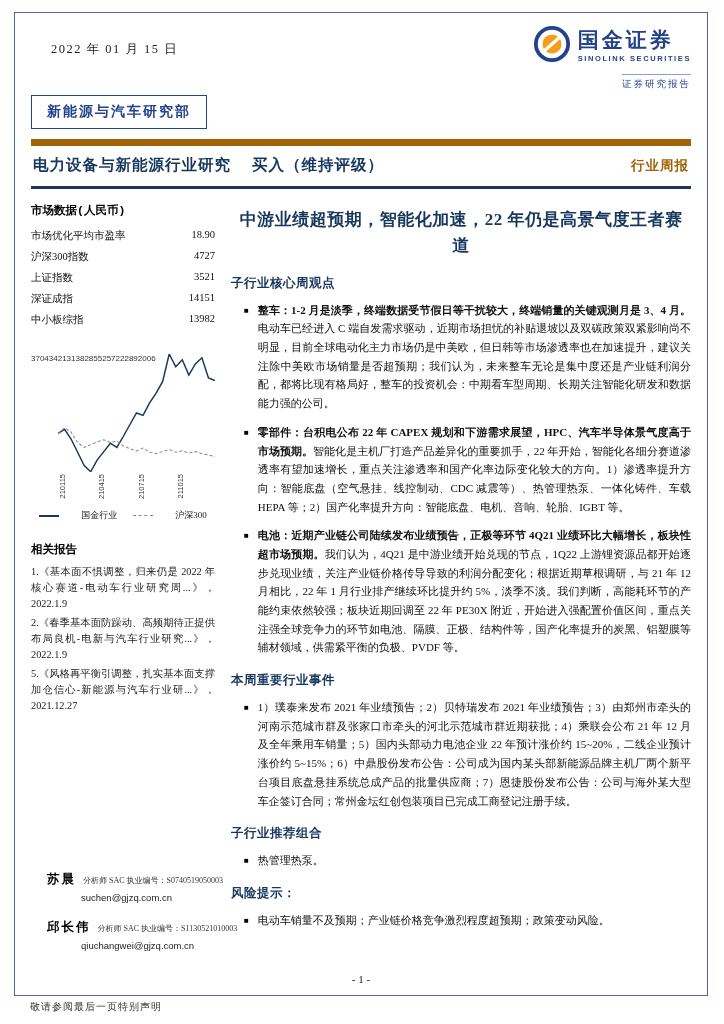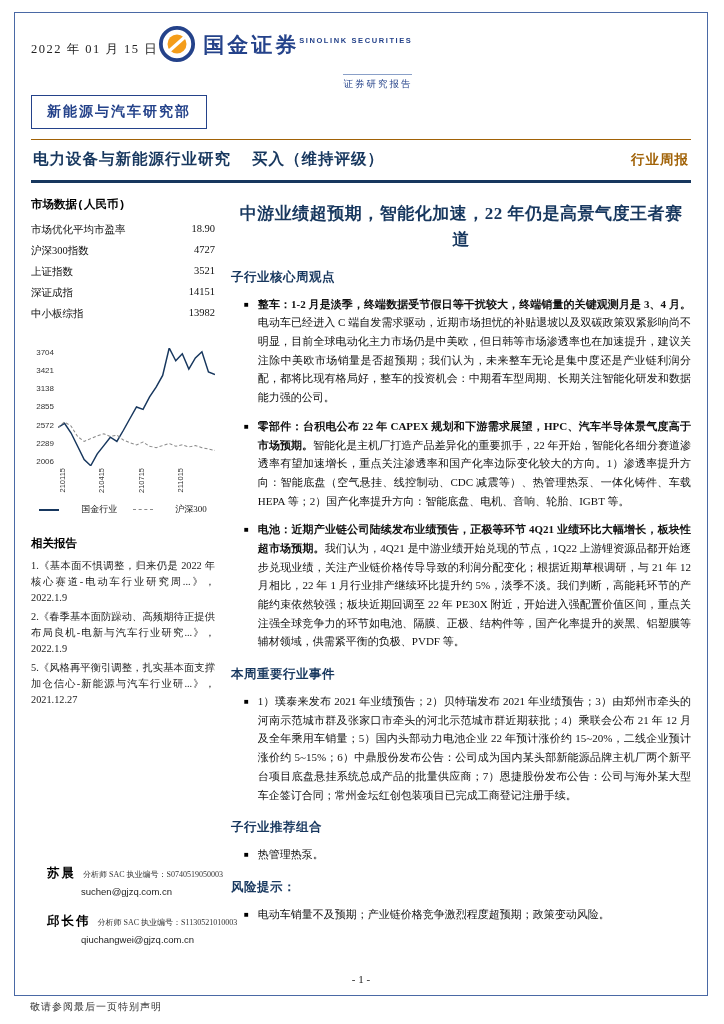--- a/index.html
+++ b/index.html
@@ -1,48 +1,48 @@
 <!DOCTYPE html>
 <html><head>
 <meta charset="utf-8">
 <style>
   html,body{margin:0;padding:0;background:#ffffff;}
   .page{position:relative;width:724px;height:1024px;background:#ffffff;overflow:hidden;
         font-family:"Liberation Serif","DejaVu Serif",serif;color:#111;}
   .content{position:absolute;left:14px;top:12px;width:694px;height:984px;
            border:1.5px solid #4a69a5;box-sizing:border-box;padding:12px 16px 0 16px;}
   
-  .toprow{display:flex;align-items:flex-start;}
+  .toprow{display:flex;justify-content:space-between;align-items:flex-start;margin-left:20px;}
   .date{font-size:12.5px;letter-spacing:1.5px;margin-top:16px;color:#222;}
   .logo-block{text-align:right;}
   .logo-main{display:flex;align-items:center;gap:7px;justify-content:flex-end;}
-  .logo-text{display:flex;flex-direction:row;align-items:flex-start;}
+  .logo-text{display:flex;flex-direction:column;align-items:flex-start;}
   .logo-cn{font-size:21px;font-weight:bold;color:#24428a;letter-spacing:3px;line-height:1.1;}
   .logo-en{font-size:7.5px;color:#24428a;letter-spacing:1.6px;font-family:"Liberation Sans",sans-serif;font-weight:bold;margin-top:2px;}
   .report-tag{display:inline-block;margin-top:7px;font-size:9.5px;color:#24428a;letter-spacing:2px;
               border-top:1px solid #8aa0c8;padding-top:3px;}
   .dept-box{display:inline-block;margin-top:4px;border:1.4px solid #24428a;color:#24428a;
             font-weight:bold;font-size:14px;letter-spacing:2px;padding:7px 15px;}
-  .band{margin-top:10px;border-top:1px solid #a16207;border-bottom:3px solid #17375e;
+  .band{margin-top:10px;border-top:7px solid #a16207;border-bottom:3px solid #17375e;
         display:flex;justify-content:space-between;align-items:center;padding:9px 2px 10px 2px;}
   .band-left{font-size:15.5px;font-weight:bold;color:#17375e;letter-spacing:1px;}
   .band-left .rating{margin-left:16px;}
   .band-right{font-size:13.5px;font-weight:bold;color:#a16207;letter-spacing:1px;}
   
   .columns{display:flex;margin-top:14px;}
   .leftcol{width:184px;flex-shrink:0;position:relative;height:790px;}
   .rightcol{flex:1;padding-left:16px;}
   
   .md-title{font-size:11.5px;font-weight:bold;color:#000;margin-bottom:7px;font-family:Liberation Mono, monospace;}
   .md-row{display:flex;justify-content:space-between;font-size:10.5px;padding:3.5px 0;color:#111;}
   .md-row .v{font-variant-numeric:tabular-nums;}
   
   .chart-wrap{margin-top:24px;}
   .chart-area{display:flex;}
-  .ylabels{width:27px;height:118px;display:flex;flex-direction:column;justify-content:space-between;
+  .ylabels{width:27px;height:118px;display:flex;justify-content:space-between;
            text-align:right;padding-right:4px;font-size:8px;color:#333;box-sizing:border-box;
            font-family:"Liberation Sans",sans-serif;}
   .plot{flex:1;height:118px;}
   .plot svg{width:100%;height:118px;display:block;}
   .xlabels{position:relative;height:34px;margin-left:27px;}
   .xlab{position:absolute;top:2px;writing-mode:vertical-rl;transform:rotate(180deg);
         font-size:7.5px;color:#333;font-family:"Liberation Sans",sans-serif;}
   .xl0{left:0%;} .xl1{left:25%;} .xl2{left:50%;} .xl3{left:75%;}
   .legend{display:flex;justify-content:center;gap:16px;margin-top:3px;font-size:9px;color:#222;}
   .leg-item{display:flex;align-items:center;gap:22px;}

